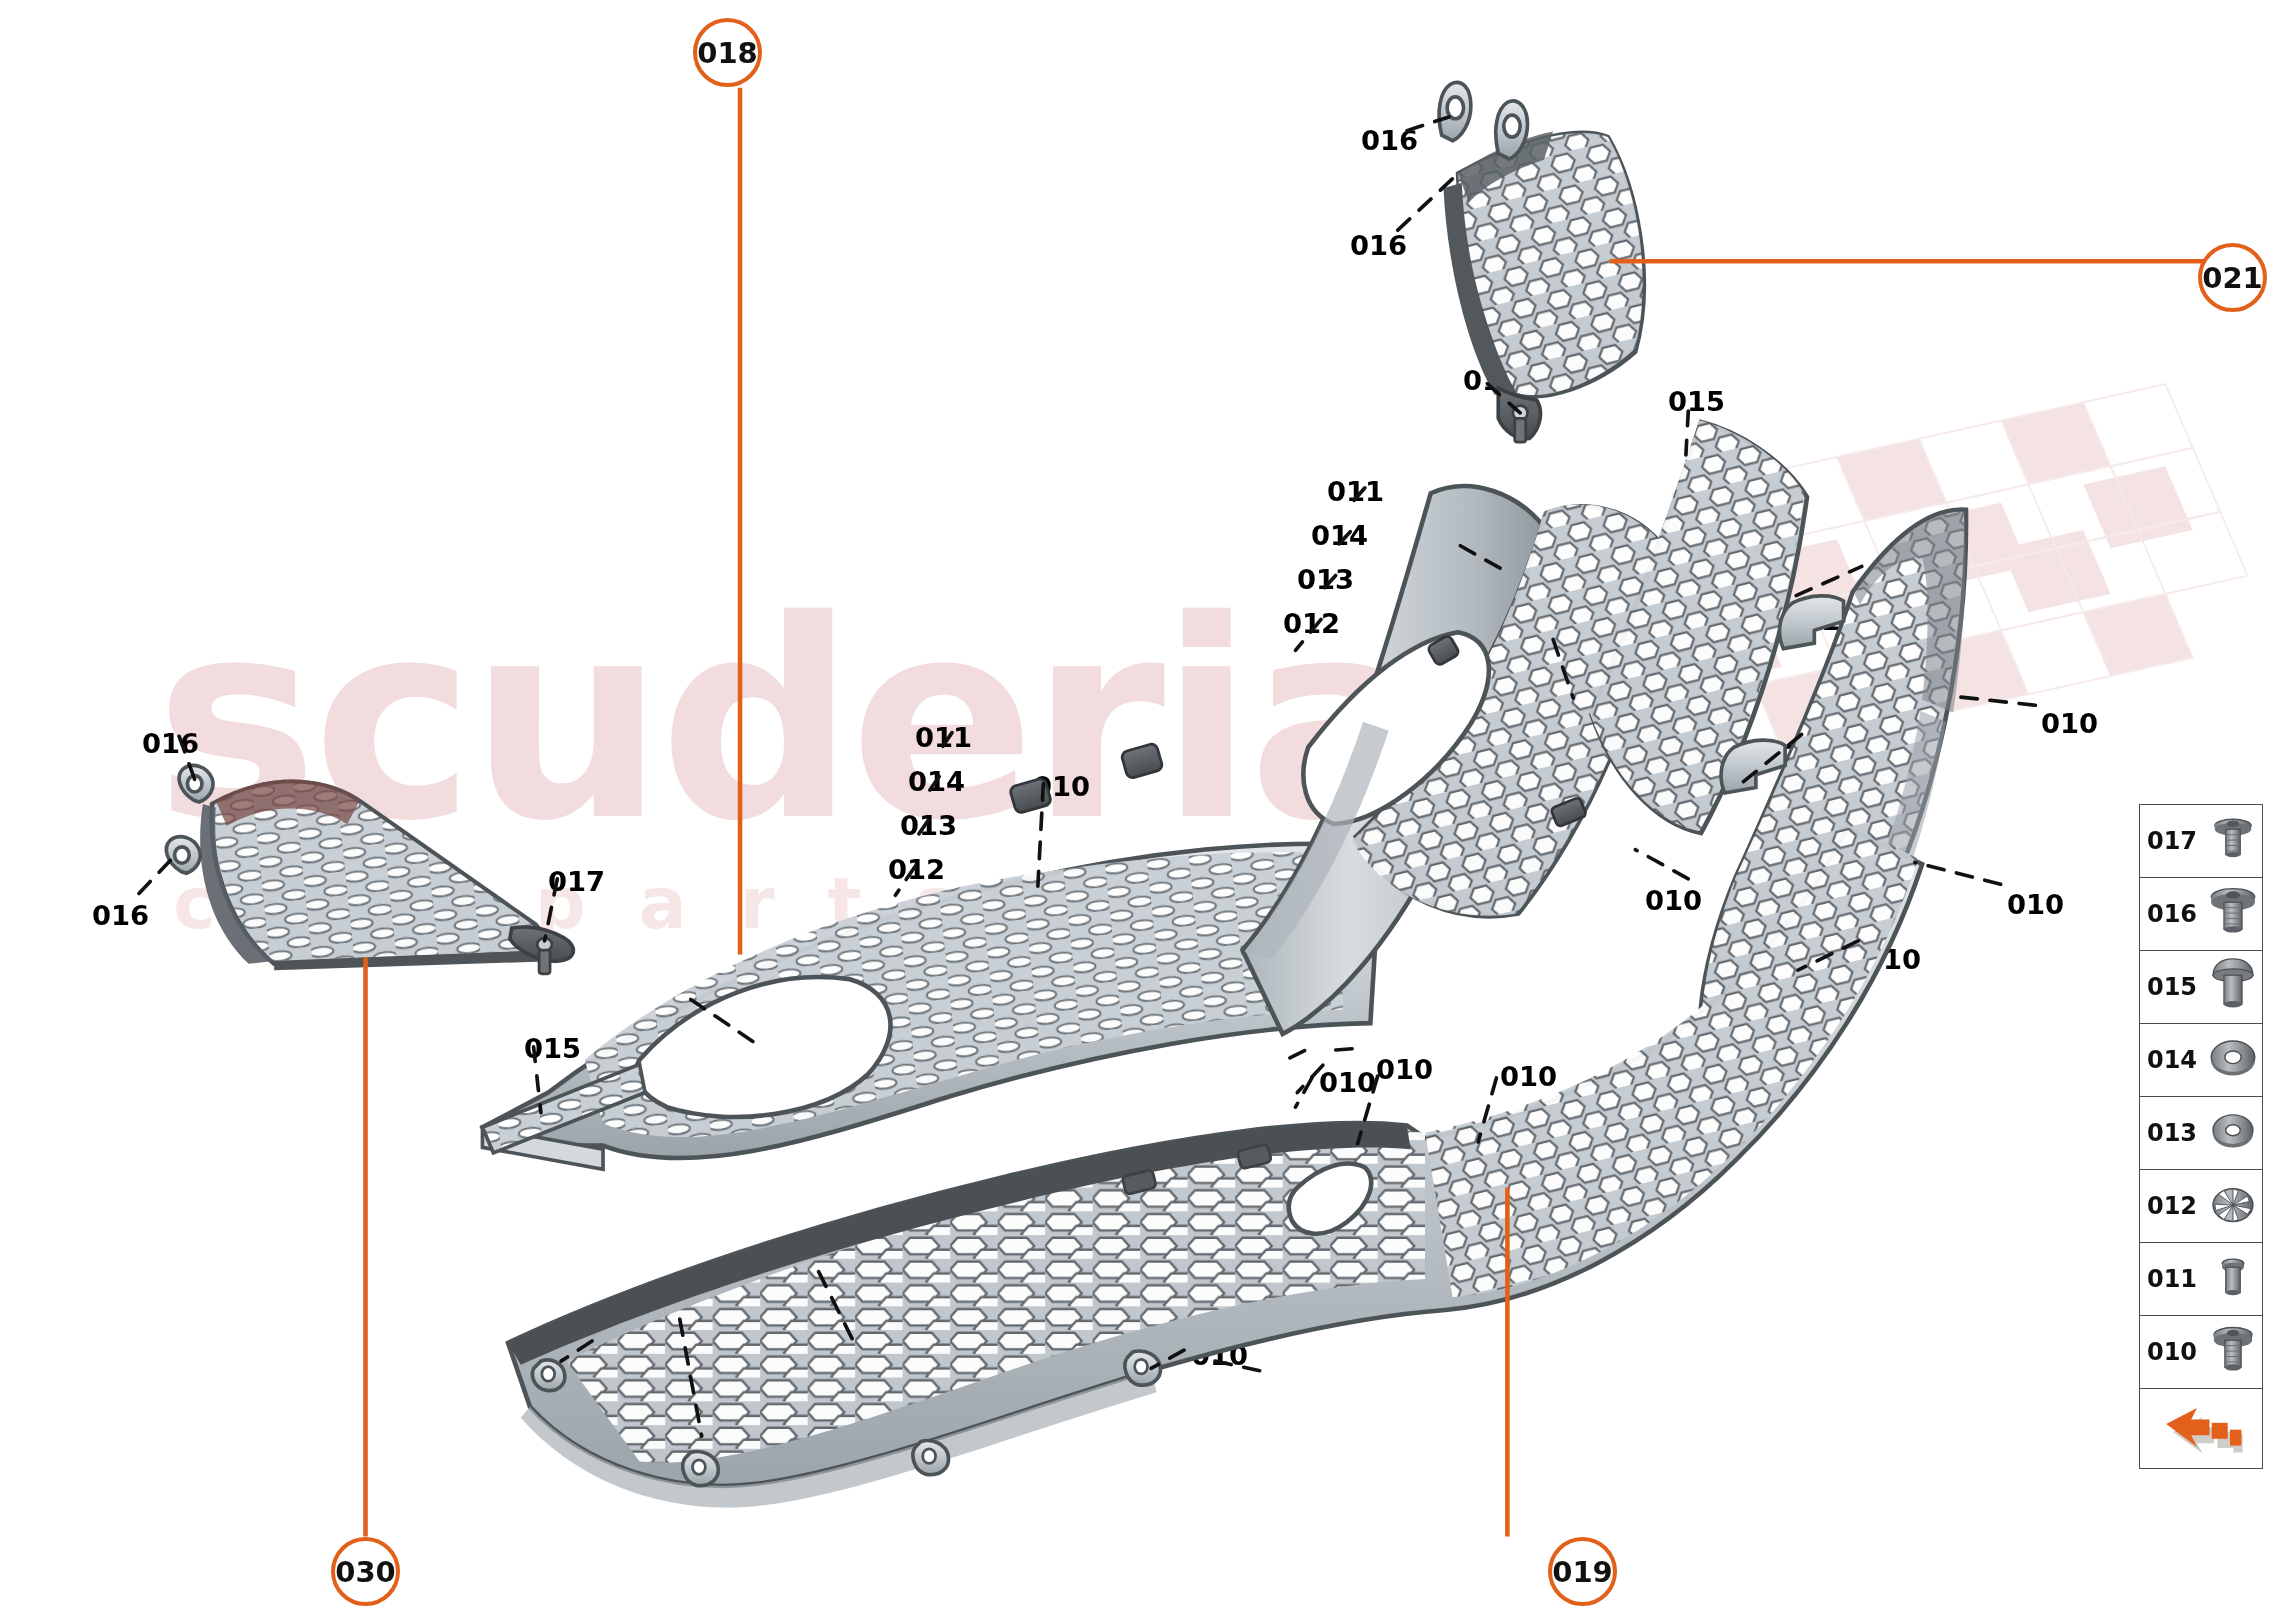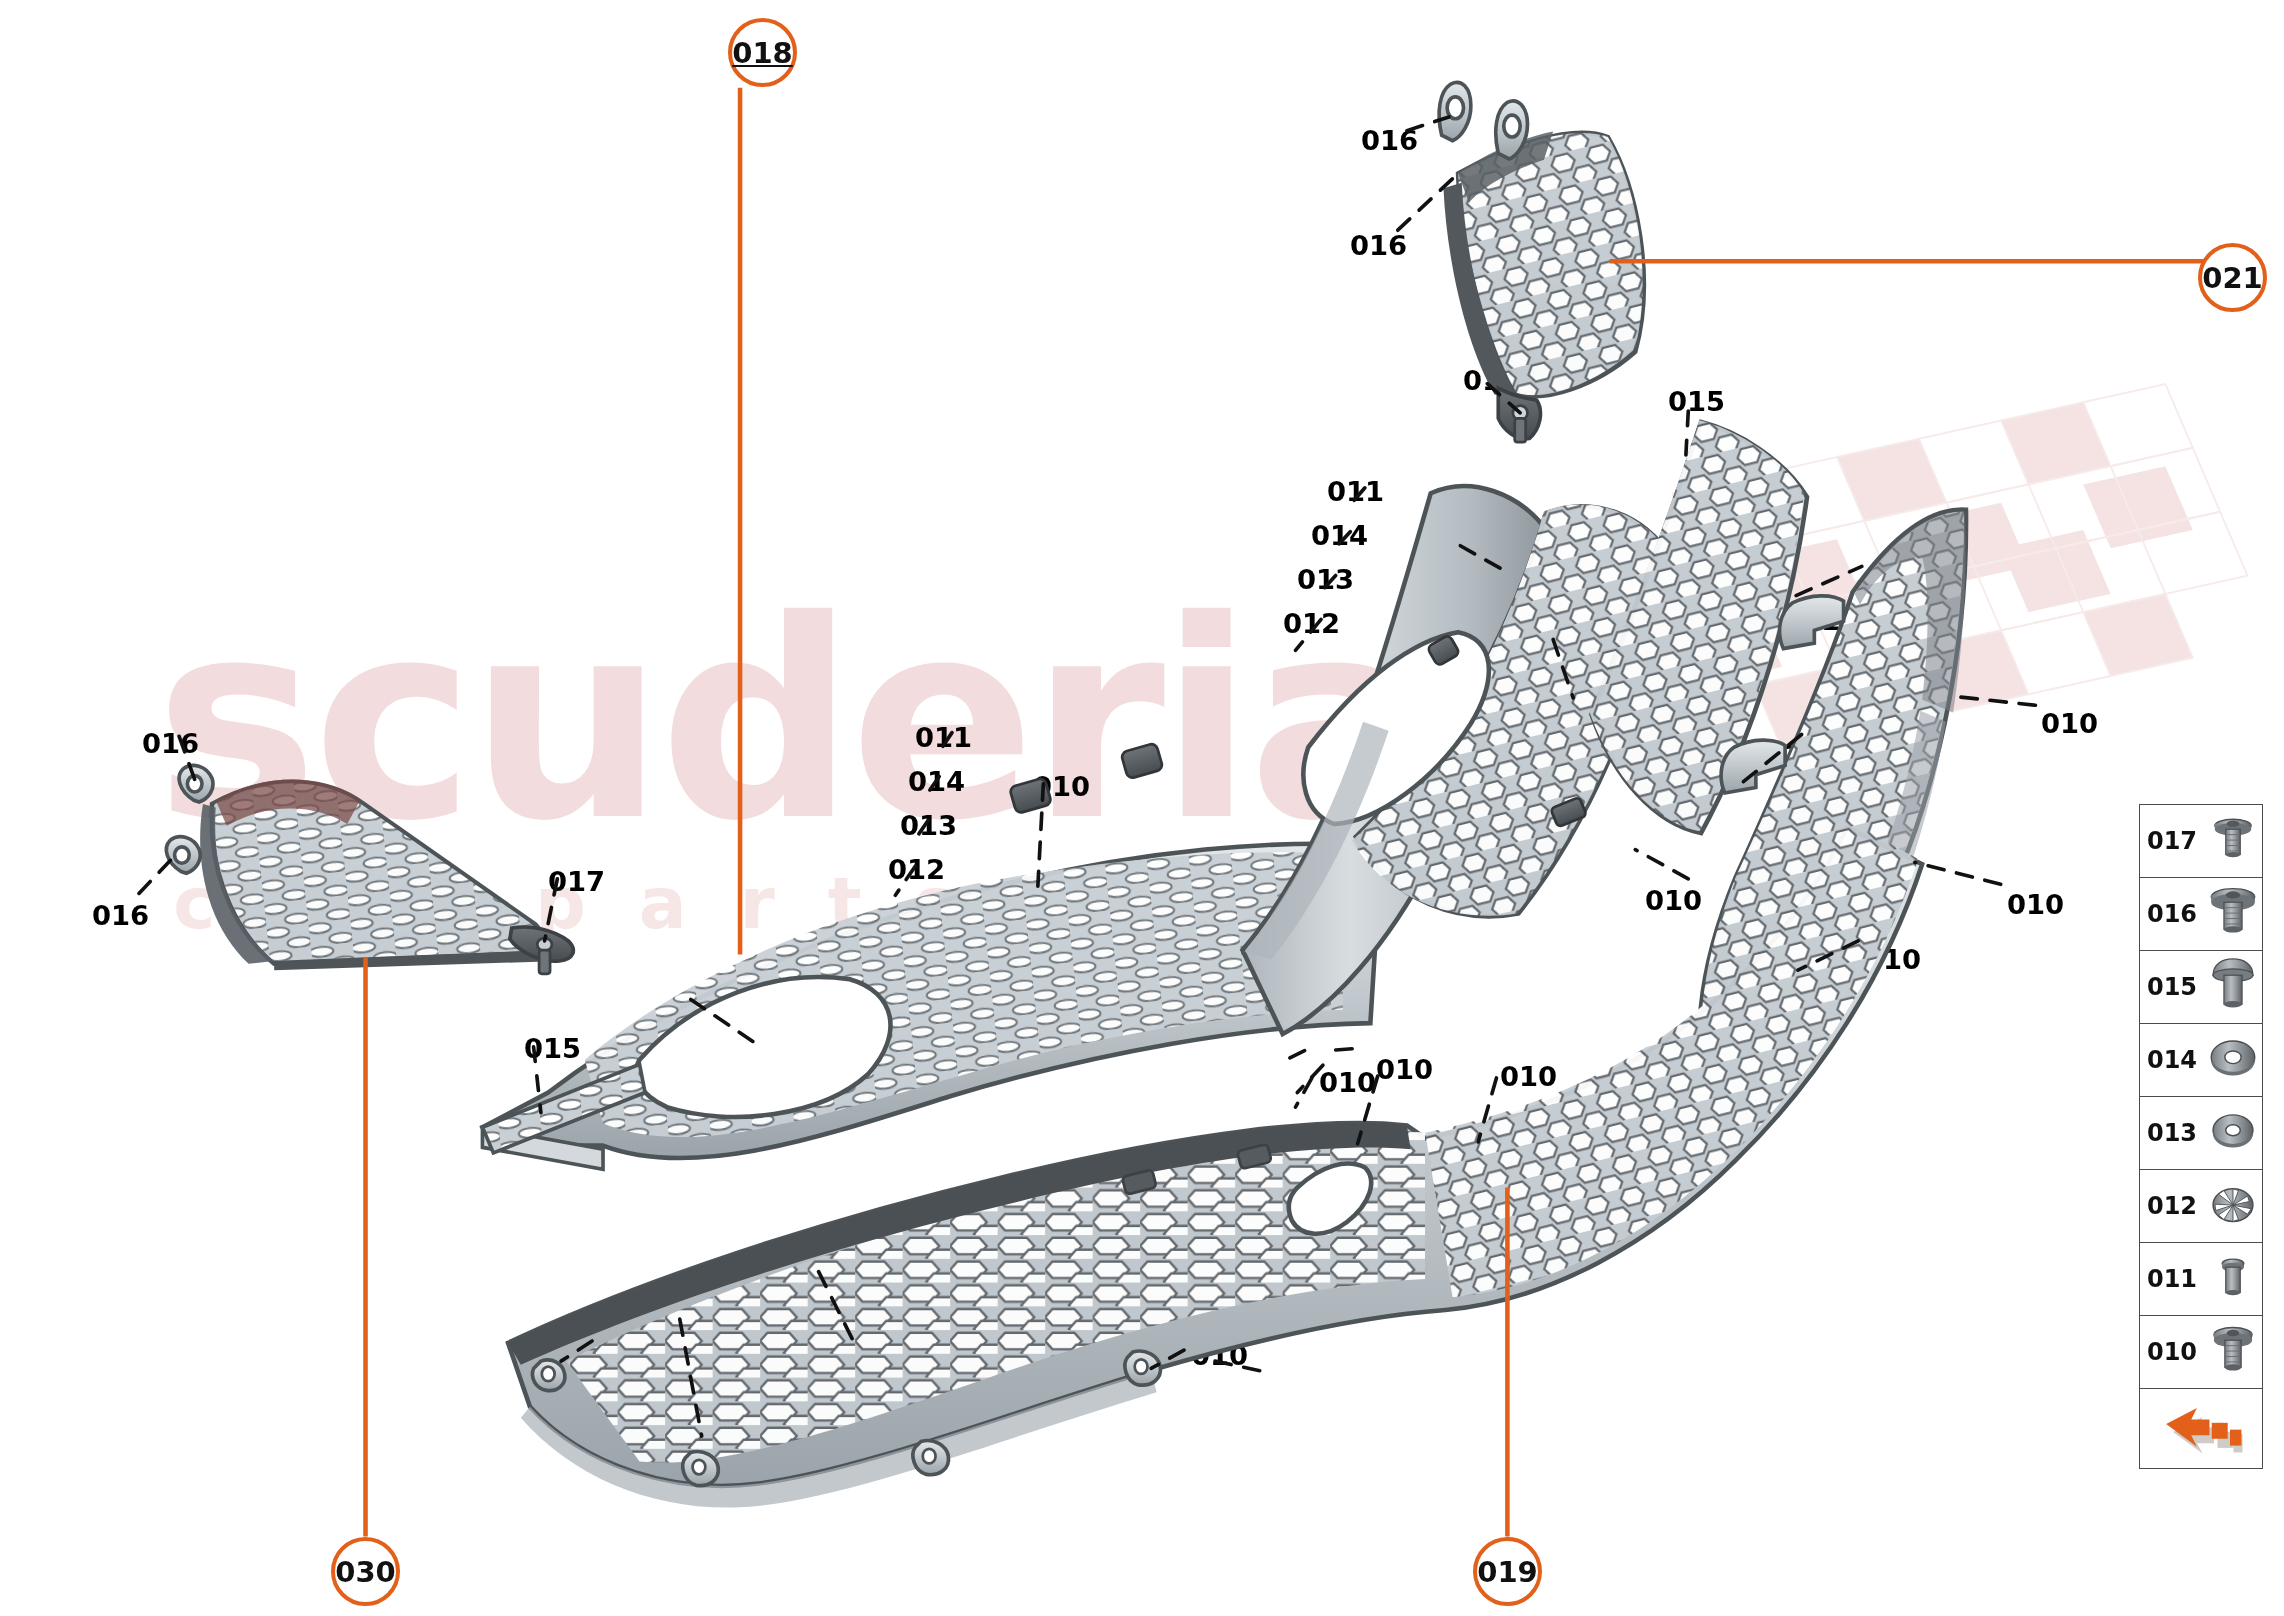--- a/index.html
+++ b/index.html
@@ -368,24 +368,24 @@
       <div class="lbl" style="left: 1319px; top: 1067px;">010</div>
       <div class="lbl" style="left: 1376px; top: 1054px;">010</div>
       <div class="lbl" style="left: 1500px; top: 1061px;">010</div>
       <div class="lbl" style="left: 813px; top: 1256px;">010</div>
       <div class="lbl" style="left: 668px; top: 1305px;">010</div>
       <div class="lbl" style="left: 579px; top: 1327px;">010</div>
       <div class="lbl" style="left: 1191px; top: 1340px;">010</div>
     </div>
 
   <div id="tags">
-      <div class="tag" style="left: 728px; top: 18.3px; text-decoration: underline;">018</div>
+      <div class="tag" style="left: 693px; top: 18.3px;">018</div>
       <div class="tag" style="left: 2198px; top: 243px;">021</div>
       <div class="tag" style="left: 331px; top: 1537px;">030</div>
-      <div class="tag" style="left: 1473px; top: 1537px;">019</div>
+      <div class="tag" style="left: 1548px; top: 1537px;">019</div>
     </div>
 
   <div id="legend">
       <div class="leg-row">
         <div class="leg-num">017</div>
         <div class="leg-ico">
           <svg width="58" height="60" viewBox="0 0 64 66">
             <defs>
               <linearGradient id="lg_flange-bolt-short-icon" x1="0" y1="0" x2="1" y2="0">
                 <stop offset="0%" stop-color="#787d82"></stop>

